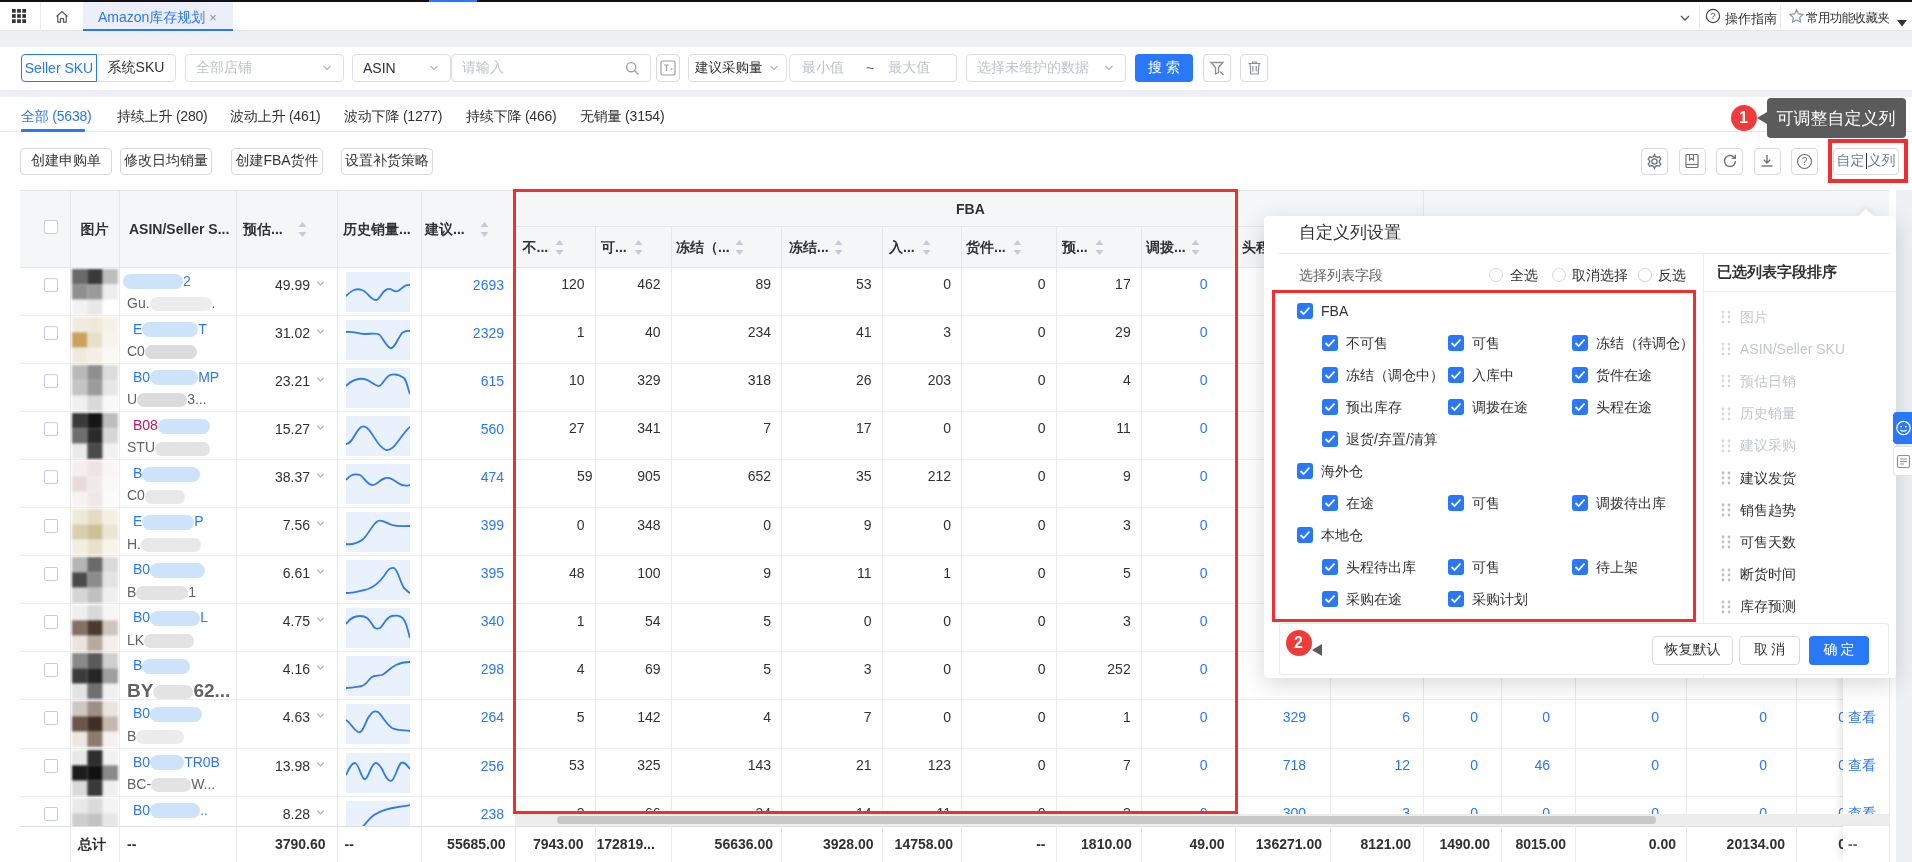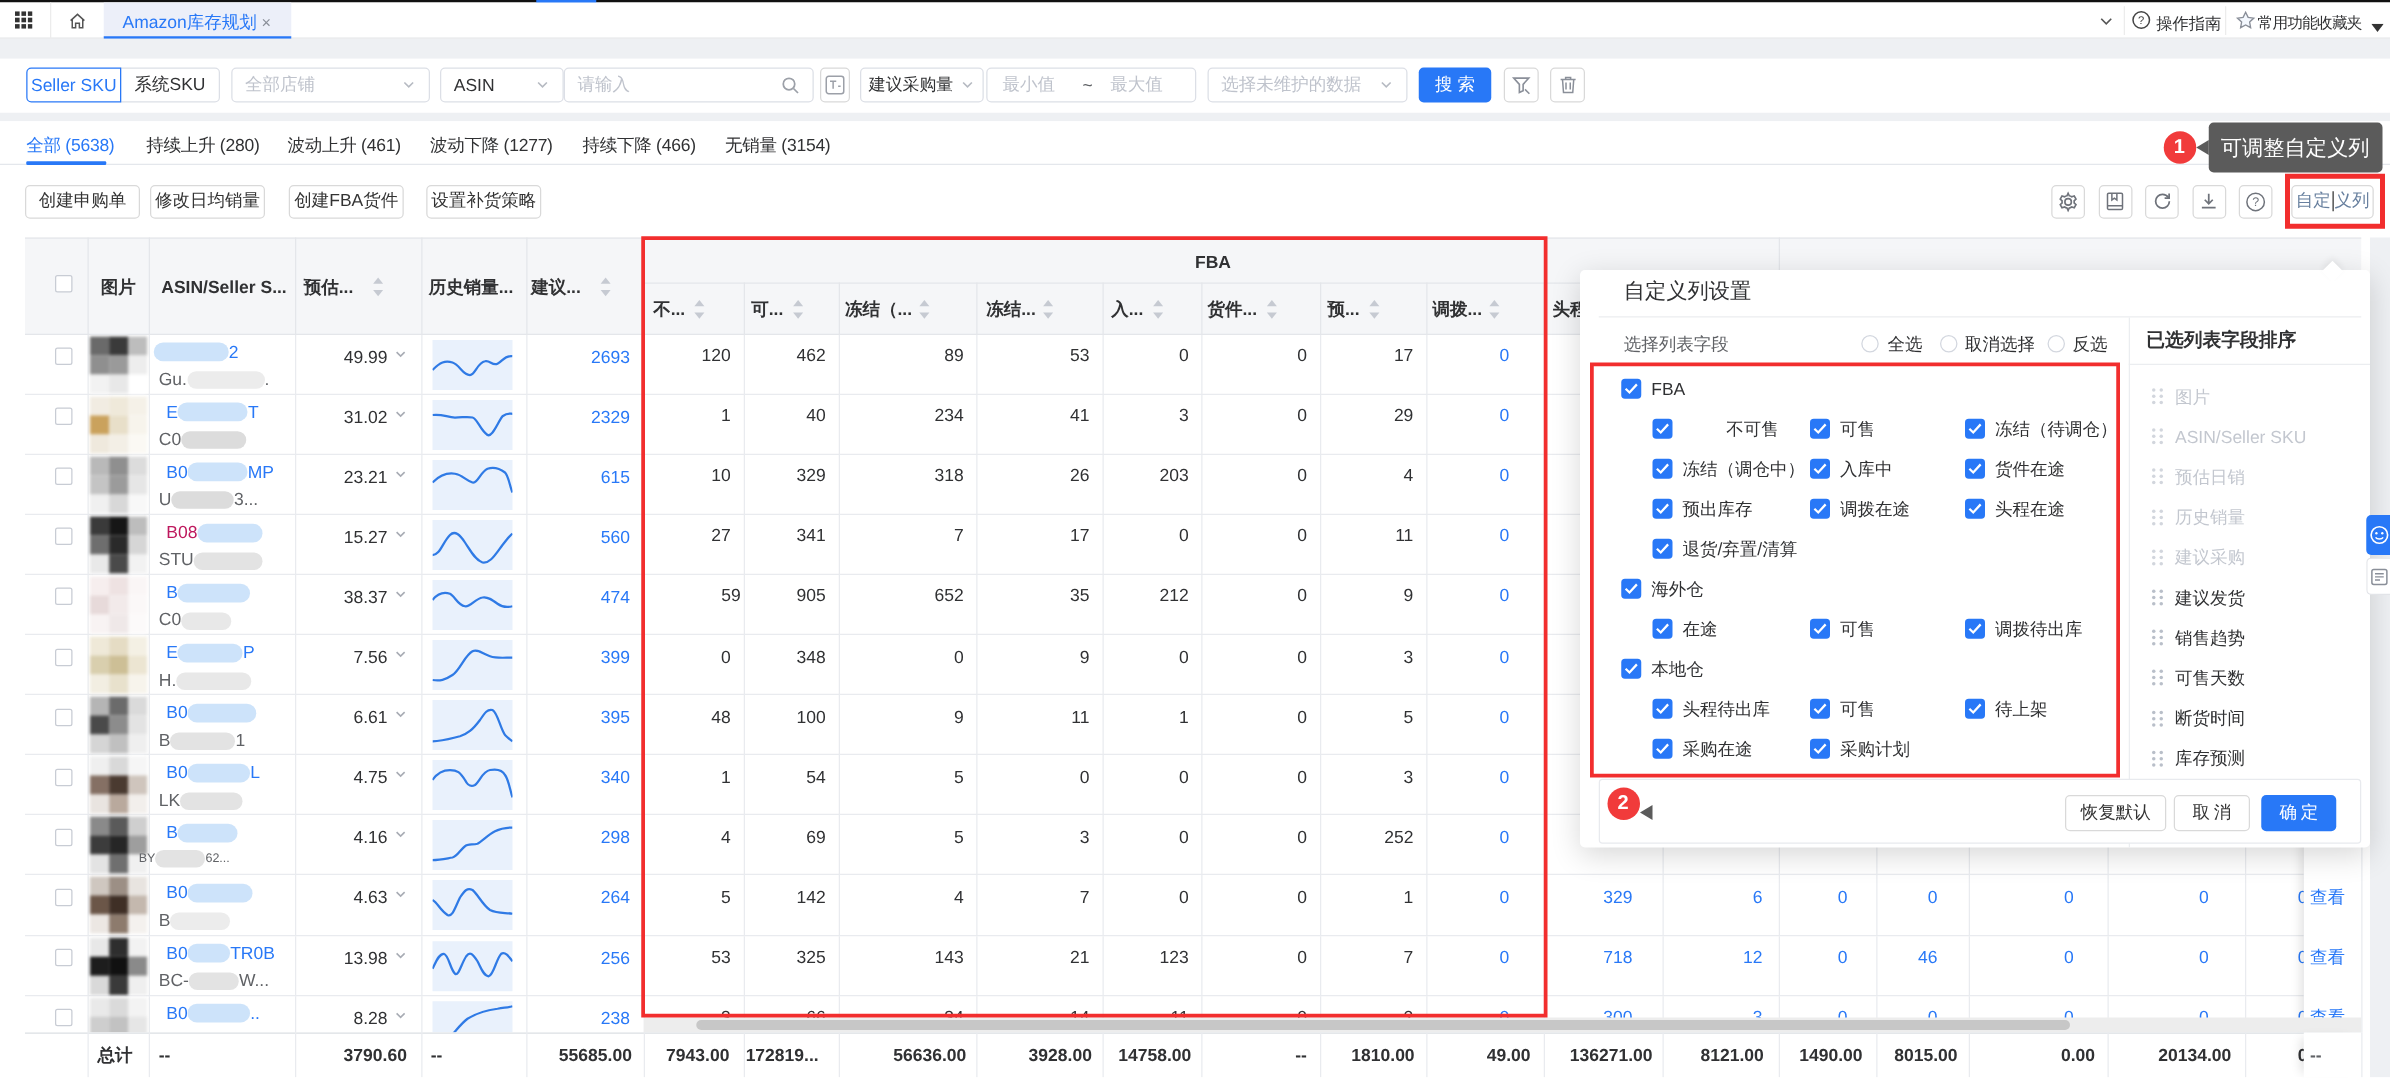--- a/index.html
+++ b/index.html
@@ -651,21 +651,21 @@
             <rect x="16" y="0" width="16" height="16" fill="#5a5a5a"></rect>
             <rect x="32" y="0" width="16" height="16" fill="#cfcfcf"></rect>
             <rect x="0" y="16" width="16" height="16" fill="#3c3c3c"></rect>
             <rect x="16" y="16" width="16" height="16" fill="#262626"></rect>
             <rect x="32" y="16" width="16" height="16" fill="#9e9e9e"></rect>
             <rect x="0" y="32" width="16" height="16" fill="#e3e3e3"></rect>
             <rect x="16" y="32" width="16" height="16" fill="#6f6f6f"></rect>
             <rect x="32" y="32" width="16" height="16" fill="#f0f0f0"></rect>
           </svg></div>
 <div class="abs" style="left:133px;top:657.3px;width:100px;height:17px;font-size:14px;white-space:nowrap;"><span style="color:#2878f7;">B</span><span class="pill" style="width:48px;height:15px;background:#cde3fa;"></span><span style="color:#2878f7;"></span></div>
-<div class="abs" style="left:111px;top:679.8px;width:110px;height:17px;font-size:10px;white-space:nowrap;"><span style="color:#606266;">BY</span><span class="pill" style="width:40px;height:14px;background:#e3e3e3;border-radius:7px;"></span><span style="color:#606266;">62...</span></div>
+<div class="abs" style="left:127px;top:679.8px;width:110px;height:17px;font-size:19px;white-space:nowrap;font-weight:bold;"><span style="color:#606266;">BY</span><span class="pill" style="width:40px;height:14px;background:#e3e3e3;border-radius:7px;"></span><span style="color:#606266;">62...</span></div>
 <div class="cell num" style="left:236px;top:661.3px;width:90px;">4.16<svg width="11" height="11" viewBox="0 0 12 12" style="vertical-align:1px;margin-left:5px;">
             <path d="M2.5 4 L6 7.5 L9.5 4" fill="none" stroke="#a8acb4" stroke-width="1.4"></path>
           </svg></div>
 <div class="abs" style="left:346px;top:656.3px;width:64px;height:40px;background:#e9f1fc;"><svg width="64" height="40" viewBox="0 0 64 36">
             <path d="M0,30 C6,30 10,29 16,28 C20,27 22,22 26,19 C28,17 32,18 36,17 C40,15 44,10 50,7 C56,4 60,4 64,4" fill="none" stroke="#2f7ae5" stroke-width="1.8"></path>
           </svg></div>
 <div class="cell num blue" style="left:421px;top:661.3px;width:83px;">298</div>
 <div class="cell num ink" style="left:514.5px;top:660.8px;width:70.0px;">4</div>
 <div class="cell num ink" style="left:594.5px;top:660.8px;width:66.0px;">69</div>
 <div class="cell num ink" style="left:670.5px;top:660.8px;width:100.5px;">5</div>
@@ -924,21 +924,21 @@
       <svg width="12" height="10" viewBox="0 0 12 10">
         <path d="M1.5 5 L4.6 8 L10.5 1.5" fill="none" stroke="#fff" stroke-width="1.8"></path>
       </svg>
     </div>
 <div class="lbl" style="left:1321px;top:302.5px;width:160px;">FBA</div>
 <div class="ck" style="left:1322px;top:335px;">
       <svg width="12" height="10" viewBox="0 0 12 10">
         <path d="M1.5 5 L4.6 8 L10.5 1.5" fill="none" stroke="#fff" stroke-width="1.8"></path>
       </svg>
     </div>
-<div class="lbl" style="left:1346px;top:334.5px;width:160px;margin-left:35px;">不可售</div>
+<div class="lbl" style="left:1346px;top:334.5px;width:160px;">不可售</div>
 <div class="ck" style="left:1448px;top:335px;">
       <svg width="12" height="10" viewBox="0 0 12 10">
         <path d="M1.5 5 L4.6 8 L10.5 1.5" fill="none" stroke="#fff" stroke-width="1.8"></path>
       </svg>
     </div>
 <div class="lbl" style="left:1472px;top:334.5px;width:160px;">可售</div>
 <div class="ck" style="left:1572px;top:335px;">
       <svg width="12" height="10" viewBox="0 0 12 10">
         <path d="M1.5 5 L4.6 8 L10.5 1.5" fill="none" stroke="#fff" stroke-width="1.8"></path>
       </svg>

